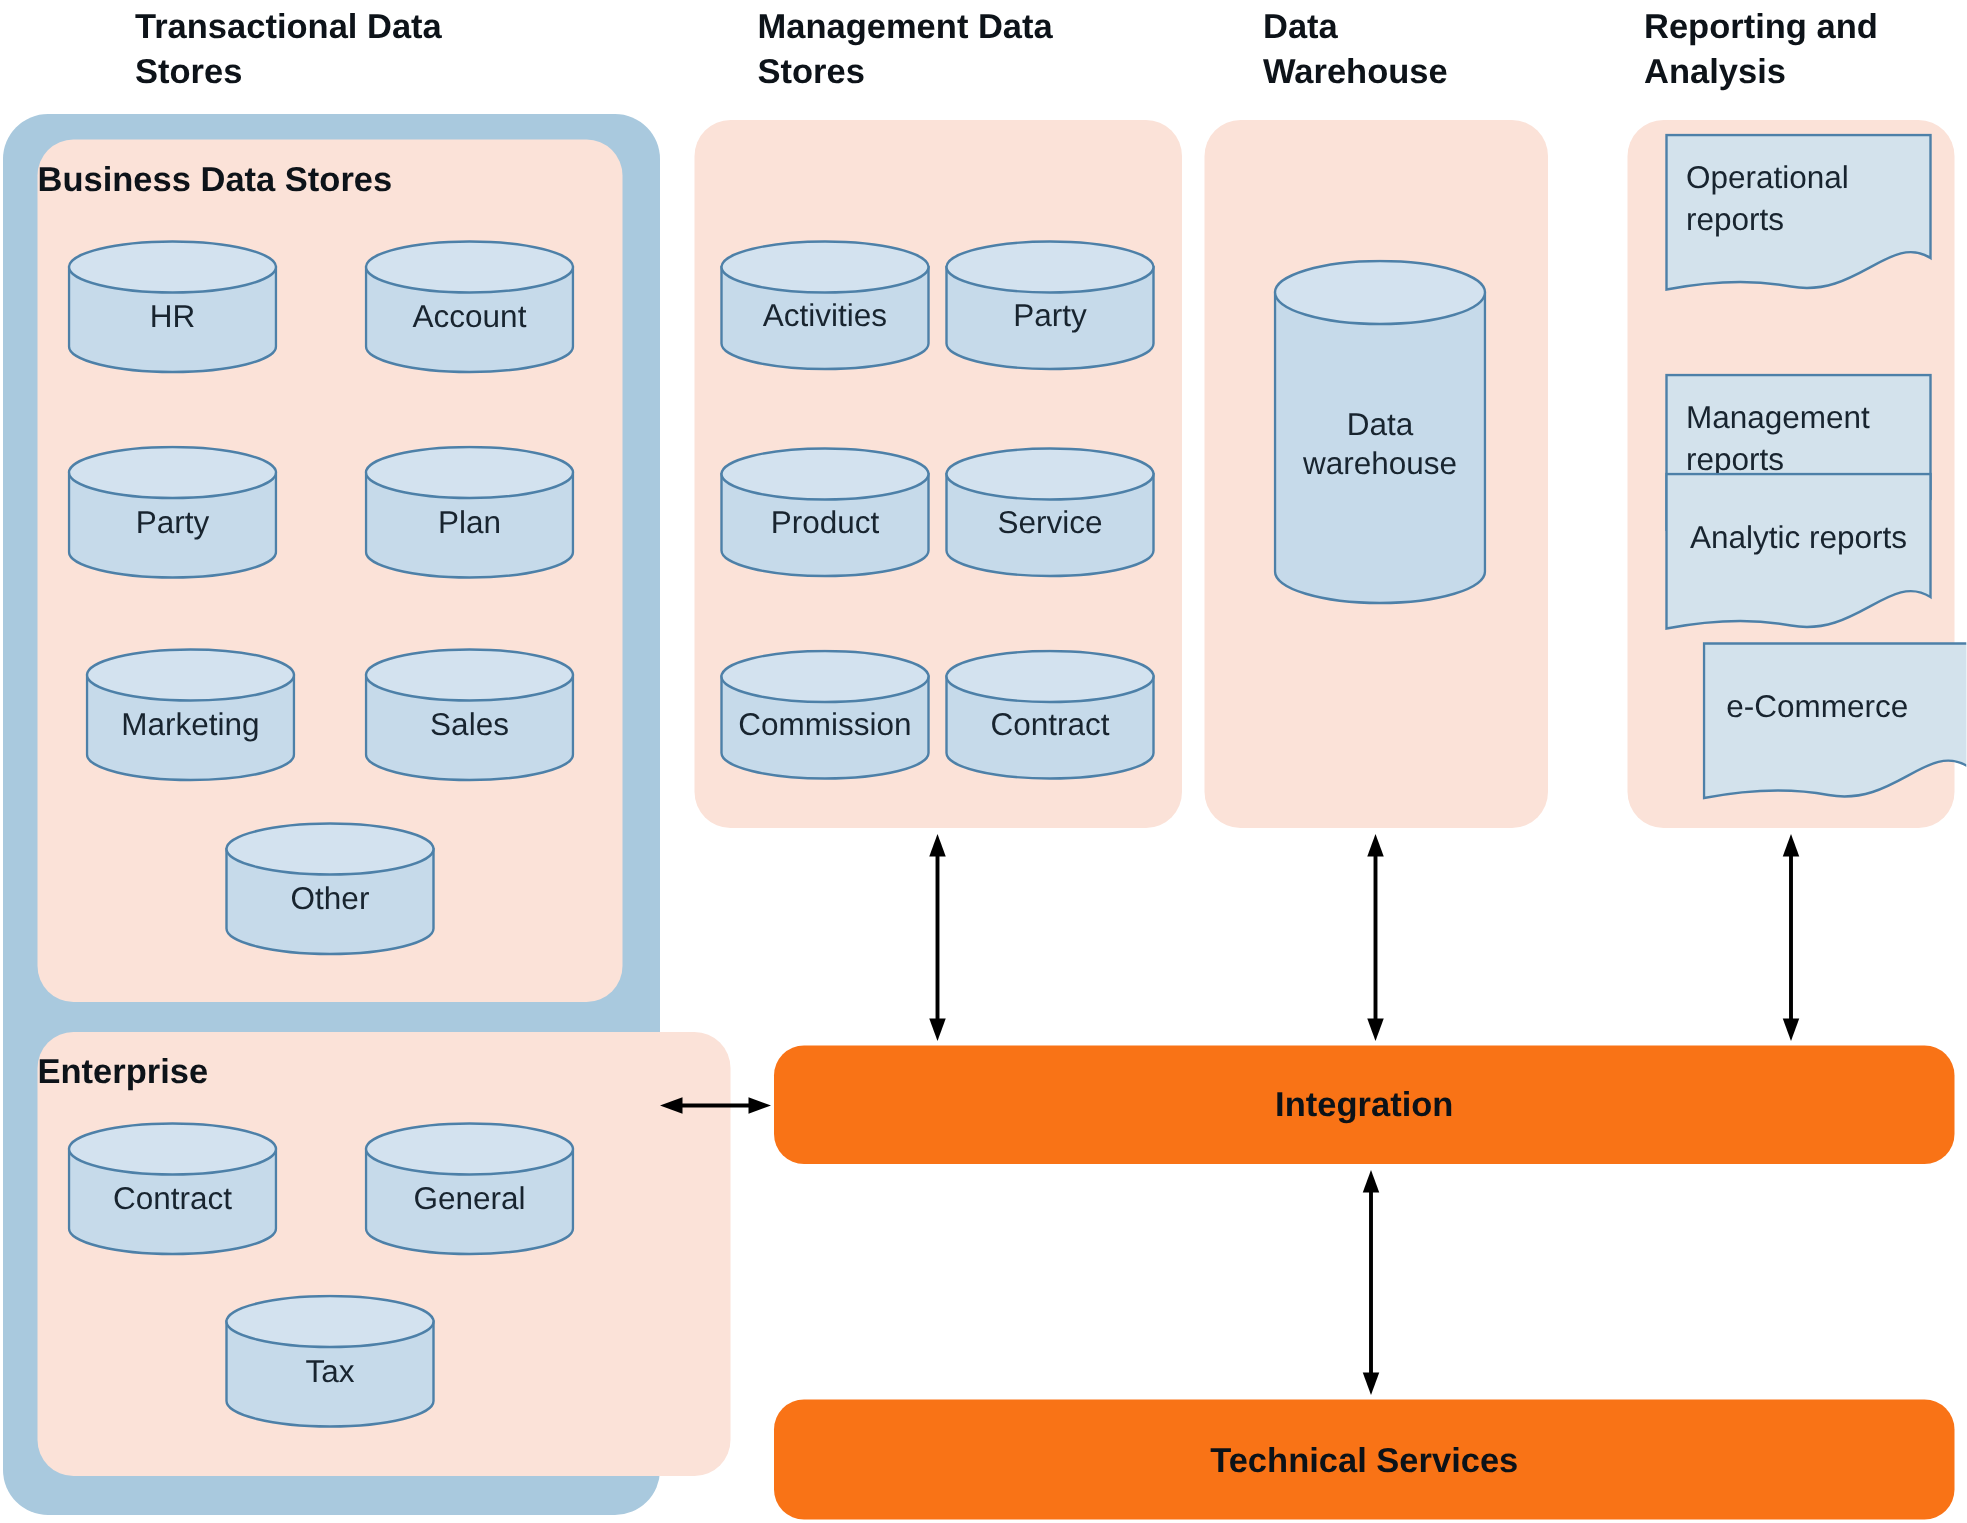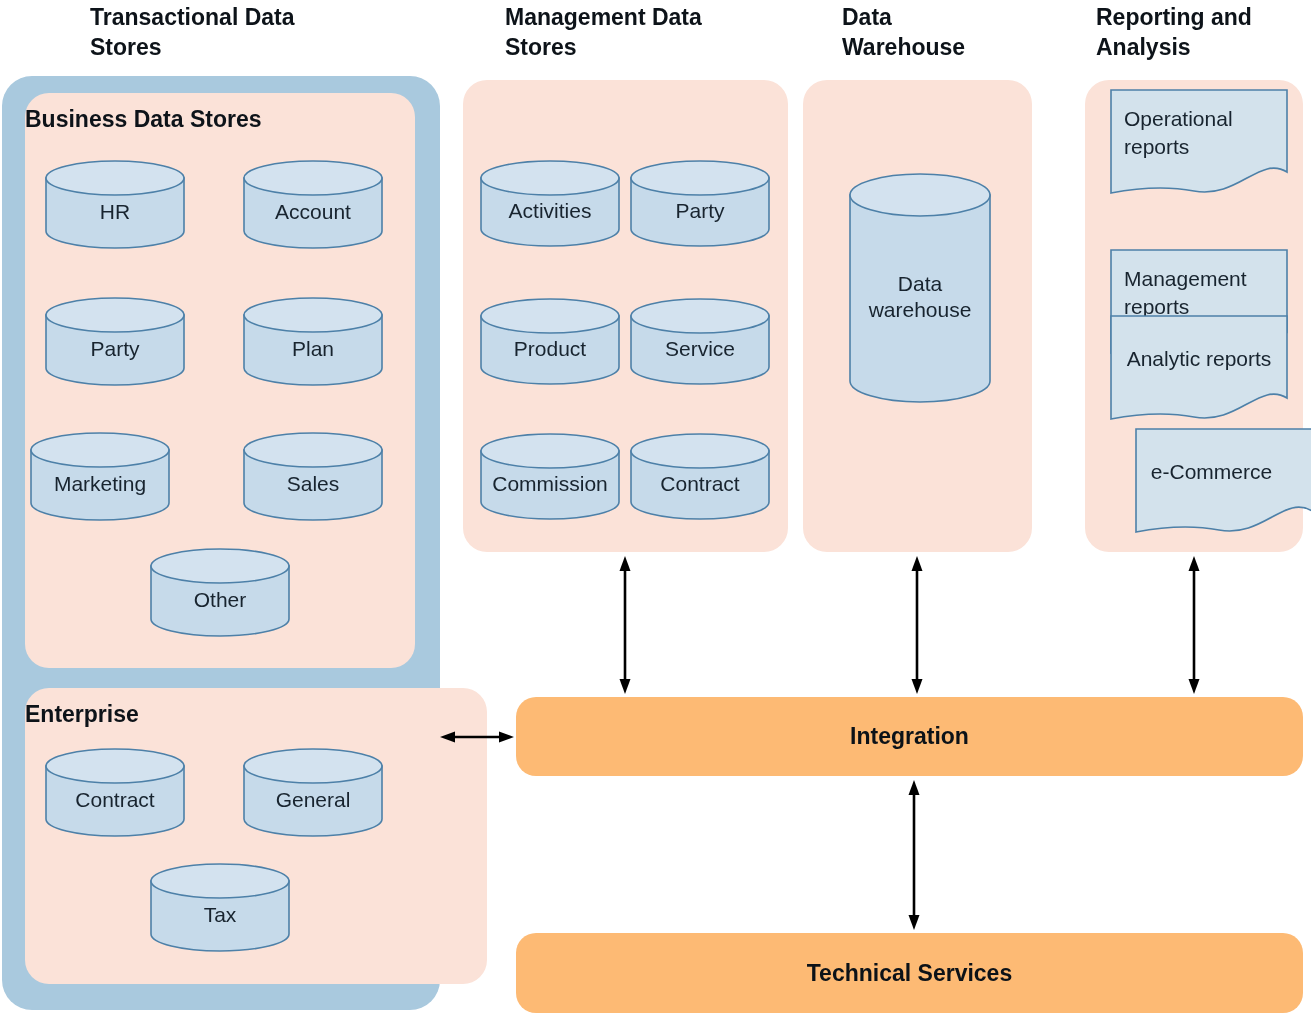--- a/index.html
+++ b/index.html
@@ -16,21 +16,21 @@
     position:absolute; background:#a9c9de; border-radius:30px;
   }
   .panel-pink {
     position:absolute; background:#fbe2d8; border-radius:24px;
   }
   .panel-heading {
     text-align:left; font-weight:bold; font-size:23px;
     color:#0d1319; padding-top:13px;
   }
   .bar-green {
-    position:absolute; background:#fdba74; border-radius:20px;
+    position:absolute; background:#f97316; border-radius:20px;
     display:flex; align-items:center; justify-content:center;
     font-weight:bold; font-size:23px; color:#0c1218;
   }
   .cyl { position:absolute; }
   .cyl svg, .doc svg, .arrow svg { display:block; }
   .cyl-label {
     position:absolute; left:0; right:0; top:18px; bottom:4px;
     display:flex; align-items:center; justify-content:center;
     font-size:21px; color:#18242f; text-align:center; line-height:26px;
   }
@@ -94,21 +94,21 @@
   </div>
 
   <div class="cyl" style="left:243px; top:297px;">
     <svg width="140" height="90" viewBox="0 0 140 90">
       <path d="M1,18 L1,71 A69,17 0 0,0 139,71 L139,18 Z" fill="#c6daea" stroke="#4d80a8" stroke-width="1.6"></path>
       <ellipse cx="70" cy="18" rx="69" ry="17" fill="#d3e2ef" stroke="#4d80a8" stroke-width="1.6"></ellipse>
     </svg>
     <span class="cyl-label">Plan</span>
   </div>
 
-  <div class="cyl" style="left:30px; top:432px;">
+  <div class="cyl" style="left:57px; top:432px;">
     <svg width="140" height="90" viewBox="0 0 140 90">
       <path d="M1,18 L1,71 A69,17 0 0,0 139,71 L139,18 Z" fill="#c6daea" stroke="#4d80a8" stroke-width="1.6"></path>
       <ellipse cx="70" cy="18" rx="69" ry="17" fill="#d3e2ef" stroke="#4d80a8" stroke-width="1.6"></ellipse>
     </svg>
     <span class="cyl-label">Marketing</span>
   </div>
 
   <div class="cyl" style="left:243px; top:432px;">
     <svg width="140" height="90" viewBox="0 0 140 90">
       <path d="M1,18 L1,71 A69,17 0 0,0 139,71 L139,18 Z" fill="#c6daea" stroke="#4d80a8" stroke-width="1.6"></path>

